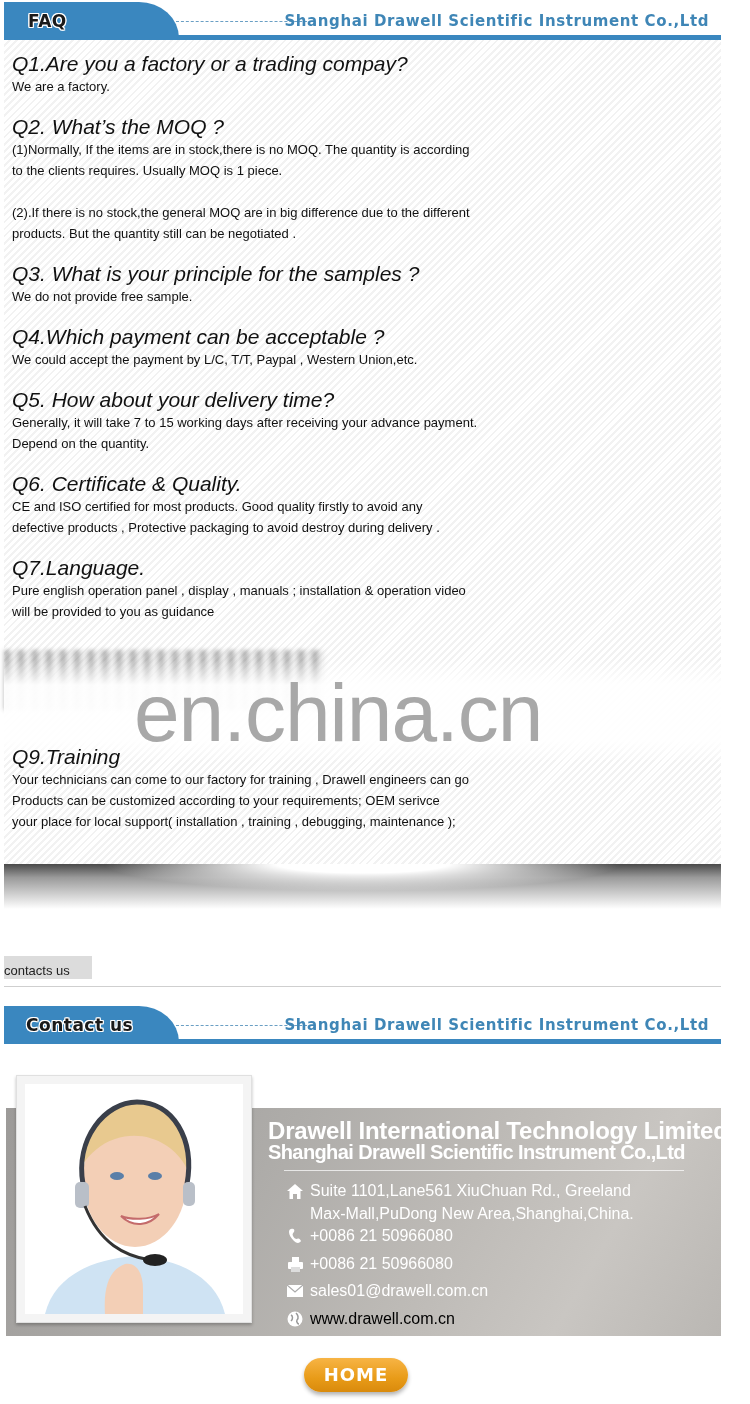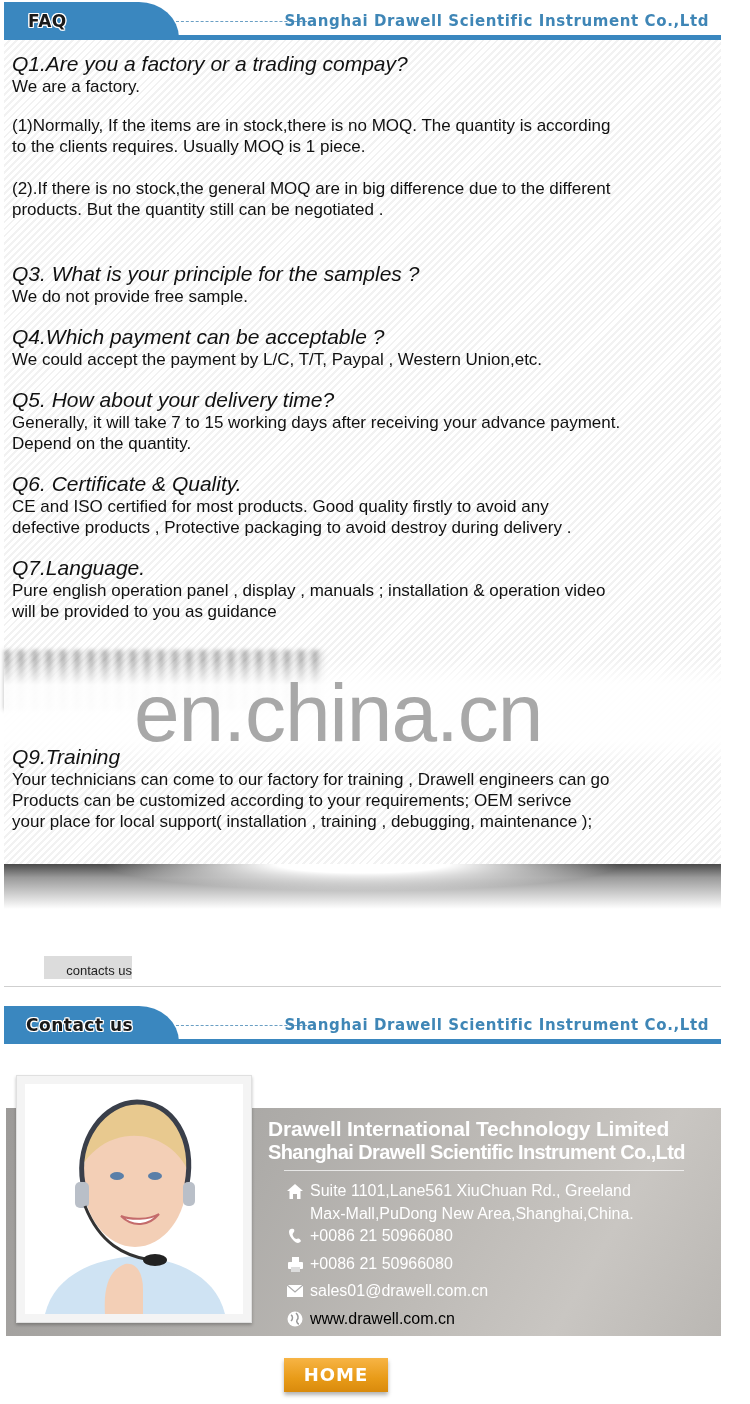--- a/index.html
+++ b/index.html
@@ -27,21 +27,21 @@
     position: absolute; right: 12px; top: 10px; font-size: 15px; font-weight: bold;
     color: #3f86b6; letter-spacing: 0.6px; font-family: "DejaVu Sans", sans-serif;
   }
 
   .faq-body {
     position: absolute; left: 4px; top: 40px; width: 717px; height: 824px;
     background: repeating-linear-gradient(135deg, #ffffff 0 3px, #f2f2f2 3px 5px);
   }
   .qa { position: absolute; left: 8px; width: 700px; }
   .q { font-size: 21px; line-height: 24px; color: #111; font-style: italic; }
-  .a { font-size: 17px; line-height: 21px; color: #111; }
+  .a { font-size: 13px; line-height: 21px; color: #111; }
 
   .watermark-band {
     position: absolute; left: 0; top: 620px; width: 717px; height: 100px;
     background: linear-gradient(to bottom, rgba(255,255,255,0.0), rgba(255,255,255,0.95) 25%, rgba(255,255,255,0.95) 80%, rgba(255,255,255,0.2));
   }
   .smear {
     position: absolute; left: 0; top: 610px; width: 320px; height: 60px;
     background: repeating-linear-gradient(90deg, rgba(90,90,90,0.55) 0 6px, rgba(200,200,200,0.4) 6px 14px);
     filter: blur(2px);
     opacity: 0.8;
@@ -52,66 +52,67 @@
   }
 
   .shadow-curve {
     position: absolute; left: 4px; top: 864px; width: 717px; height: 45px;
     background: radial-gradient(ellipse 60% 100% at 50% 0%, rgba(255,255,255,1) 20%, rgba(255,255,255,0) 60%),
                 linear-gradient(to bottom, #4a4a4a 0%, #9a9a9a 30%, rgba(255,255,255,0) 100%);
   }
 
   .contacts-tab {
     position: absolute; left: 4px; top: 956px; width: 88px; height: 23px;
-    background: #dcdcdc; font-size: 13px; line-height: 30px; text-align: right; color: #222; margin-left: 40px;
+    background: #dcdcdc; font-size: 13px; line-height: 30px; text-align: left; color: #222;
   }
   .contacts-line { position: absolute; left: 4px; top: 986px; width: 717px; height: 1px; background: #cfcfcf; }
 
   .contact-panel {
     position: absolute; left: 6px; top: 1108px; width: 715px; height: 228px;
     background: linear-gradient(120deg, #9c9a98 0%, #aeaca9 35%, #bdbab6 60%, #c9c6c2 80%, #bab7b3 100%);
   }
   .photo-frame {
     position: absolute; left: 16px; top: 1075px; width: 236px; height: 248px;
     background: #f4f4f4; border: 1px solid #e0e0e0; box-shadow: 0 2px 3px rgba(0,0,0,0.25);
   }
   .photo {
     position: absolute; left: 8px; top: 8px; width: 218px; height: 230px; background: #fff; overflow: hidden;
   }
   .photo svg { width: 100%; height: 100%; }
 
-  .c-title { position: absolute; left: 268px; color: #fff; font-size: 21px; font-weight: bold; letter-spacing: -0.2px; }
+  .c-title { position: absolute; left: 268px; color: #fff; font-size: 24px; font-weight: bold; letter-spacing: -0.2px; }
   .c-divider { position: absolute; left: 284px; top: 1170px; width: 400px; height: 1px; background: rgba(255,255,255,0.7); }
   .c-row { position: absolute; left: 286px; color: #fff; font-size: 16px; display: flex; align-items: center; gap: 6px; }
   .c-row .icon { width: 18px; height: 16px; display: inline-flex; align-items: center; justify-content: center; }
 
   .home-btn {
-    position: absolute; left: 284px; top: 1358px; width: 104px; height: 34px;
+    position: absolute; left: 304px; top: 1358px; width: 104px; height: 34px;
     background: linear-gradient(to bottom, #f7b445, #e89b18 60%, #d98a0c);
-    border-radius: 0; color: #fff; font-weight: bold; font-size: 18px; text-align: center; line-height: 34px;
+    border-radius: 17px; color: #fff; font-weight: bold; font-size: 18px; text-align: center; line-height: 34px;
     box-shadow: 0 3px 4px rgba(0,0,0,0.3); letter-spacing: 1px; font-family: "DejaVu Sans", sans-serif;
   }
 </style>
 </head>
 <body>
 
 <div class="section-header" style="top:2px;">
   <div class="tab"></div>
   <div class="bar"></div>
   <div class="tab-label">FAQ</div>
   <div class="dots"></div>
   <div class="company">Shanghai Drawell Scientific Instrument Co.,Ltd</div>
 </div>
 
 <div class="faq-body">
   <div class="qa" style="top:12px;">
     <div class="q">Q1.Are you a factory or a trading compay?</div>
     <div class="a">We are a factory.</div>
   </div>
   <div class="qa" style="top:75px;">
+    <div class="q">Q2.  What’s the MOQ ?</div>
     <div class="a">(1)Normally, If the items are in stock,there is no MOQ. The quantity is according</div>
     <div class="a">to the clients requires.   Usually MOQ is 1 piece.</div>
     <div class="a" style="height:21px;"></div>
     <div class="a">(2).If there is no stock,the general MOQ are in big difference due to the different</div>
     <div class="a">products. But the quantity still can be negotiated .</div>
   </div>
   <div class="qa" style="top:222px;">
     <div class="q">Q3. What is your principle for the samples ?</div>
     <div class="a">We do not provide free sample.</div>
   </div>

